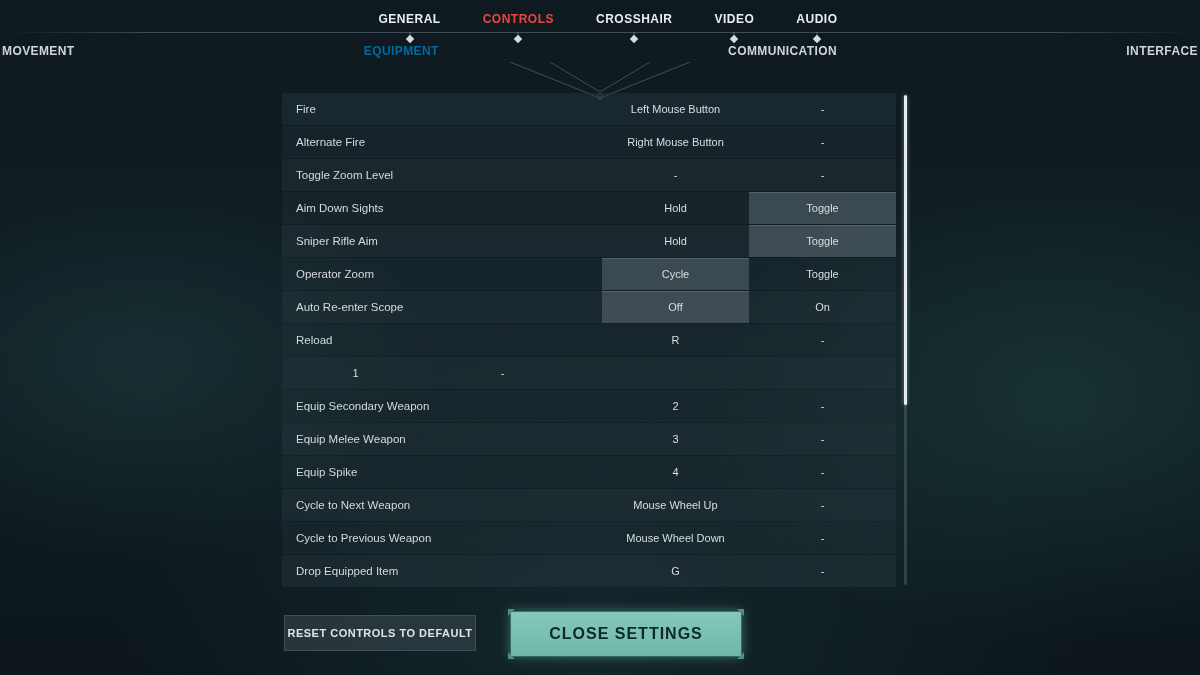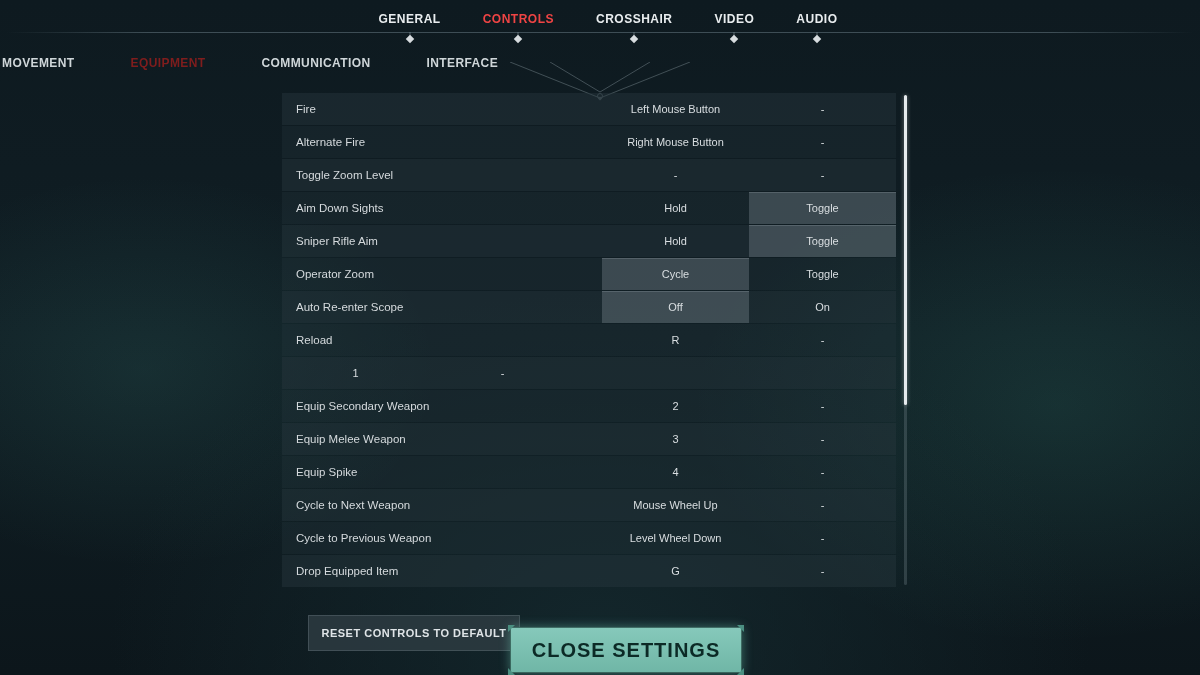--- a/index.html
+++ b/index.html
@@ -55,35 +55,35 @@
     position: absolute;
     left: 50%; transform: translateX(-50%);
     top: 24px;
     width: 1px; height: 8px;
     background: rgba(150,165,172,0.5);
   }
 
   
   .sub-tabs {
     position: absolute;
-    top: 52px; left: 0; right: 0;
+    top: 40px; left: 0; right: 0;
     display: flex;
-    justify-content: flex-start;
+    justify-content: space-between;
     gap: 52px;
     font-size: 12px;
     font-weight: 600;
     letter-spacing: 0.4px;
     color: #cfd6d9;
   }
   .sub-tab {
     cursor: pointer;
     text-transform: uppercase;
     padding: 4px 2px;
   }
-  .sub-tab.active { color: #7f1d1d; }
+  .sub-tab.active { color: #0369a1; }
 
   
   .ornament {
     position: absolute;
     top: 62px; left: 50%; transform: translateX(-50%);
     width: 200px; height: 40px;
     pointer-events: none;
     opacity: 0.35;
   }
 
@@ -146,47 +146,45 @@
     height: 310px;
     background: #e6ebee;
     border-radius: 2px;
     box-shadow: 0 0 4px rgba(255,255,255,0.4);
   }
 
   
   .reset-btn {
     position: absolute;
     top: 615px; left: 284px;
-    width: 212px; height: 36px;
+    width: 192px; height: 36px;
     background: rgba(48,62,68,0.78);
     border: 1px solid rgba(140,155,162,0.25);
     color: #dfe4e7;
     font-size: 11px;
     font-weight: 600;
     letter-spacing: 0.5px;
     display: flex; align-items: center; justify-content: center;
     cursor: pointer;
     text-transform: uppercase;
-    margin-left: 24px;
   }
   .close-btn {
     position: absolute;
     top: 611px; left: 510px;
     width: 232px; height: 46px;
     background: linear-gradient(180deg, #86c9bb 0%, #6fb6a6 100%);
     color: #0c2a26;
-    font-size: 20px;
+    font-size: 16px;
     font-weight: 600;
     letter-spacing: 1px;
     display: flex; align-items: center; justify-content: center;
     cursor: pointer;
     text-transform: uppercase;
     box-shadow: 0 0 10px rgba(110,200,180,0.45), inset 0 0 0 1px rgba(20,50,45,0.6);
     position: absolute;
-    margin-top: 16px;
   }
   .close-btn::before, .close-btn::after {
     content: "";
     position: absolute;
     width: 7px; height: 7px;
     background: #4b8f81;
   }
   .close-btn::before { top: -2px; left: -2px; clip-path: polygon(0 0, 100% 0, 0 100%); }
   .close-btn::after  { top: -2px; right: -2px; clip-path: polygon(0 0, 100% 0, 100% 100%); }
   .close-corner-bl, .close-corner-br {
@@ -282,21 +280,21 @@
         <div class="cell">4</div>
         <div class="cell">-</div>
       </div>
       <div class="row">
         <div class="label">Cycle to Next Weapon</div>
         <div class="cell">Mouse Wheel Up</div>
         <div class="cell">-</div>
       </div>
       <div class="row alt">
         <div class="label">Cycle to Previous Weapon</div>
-        <div class="cell">Level Wheel Down</div>
+        <div class="cell">Mouse Wheel Down</div>
         <div class="cell">-</div>
       </div>
       <div class="row">
         <div class="label">Drop Equipped Item</div>
         <div class="cell">G</div>
         <div class="cell">-</div>
       </div>
     </div>
 </div>
 

